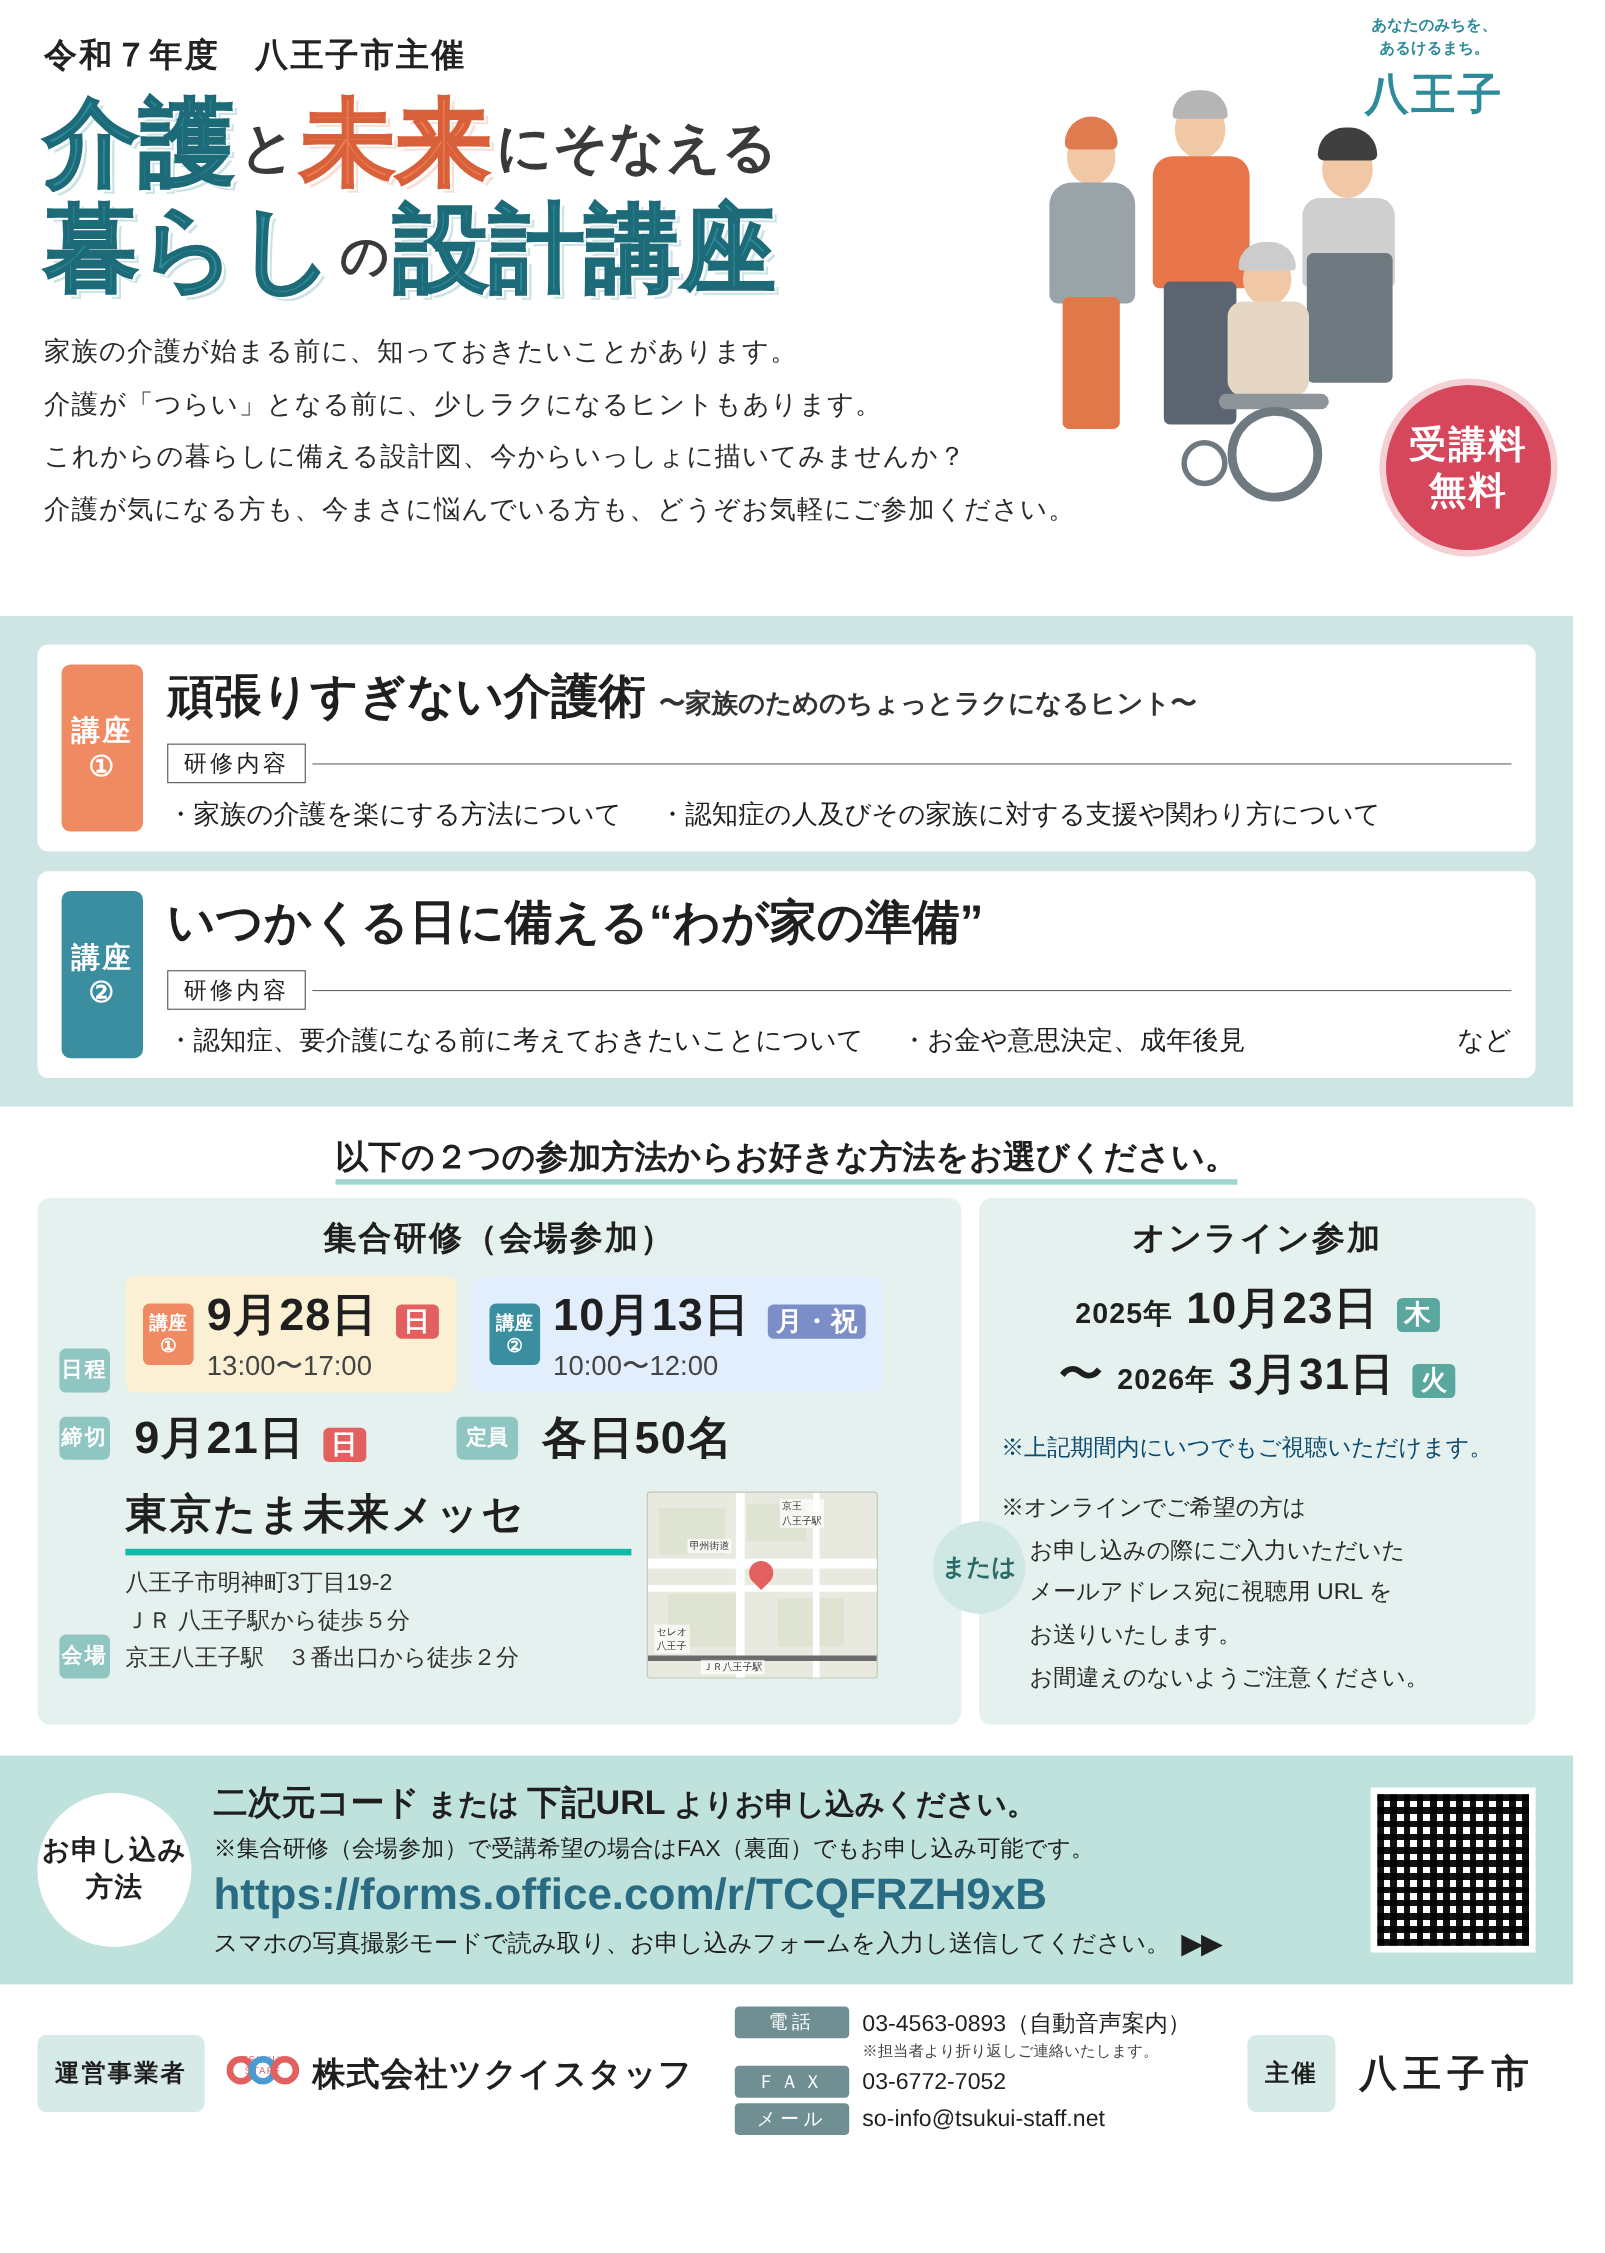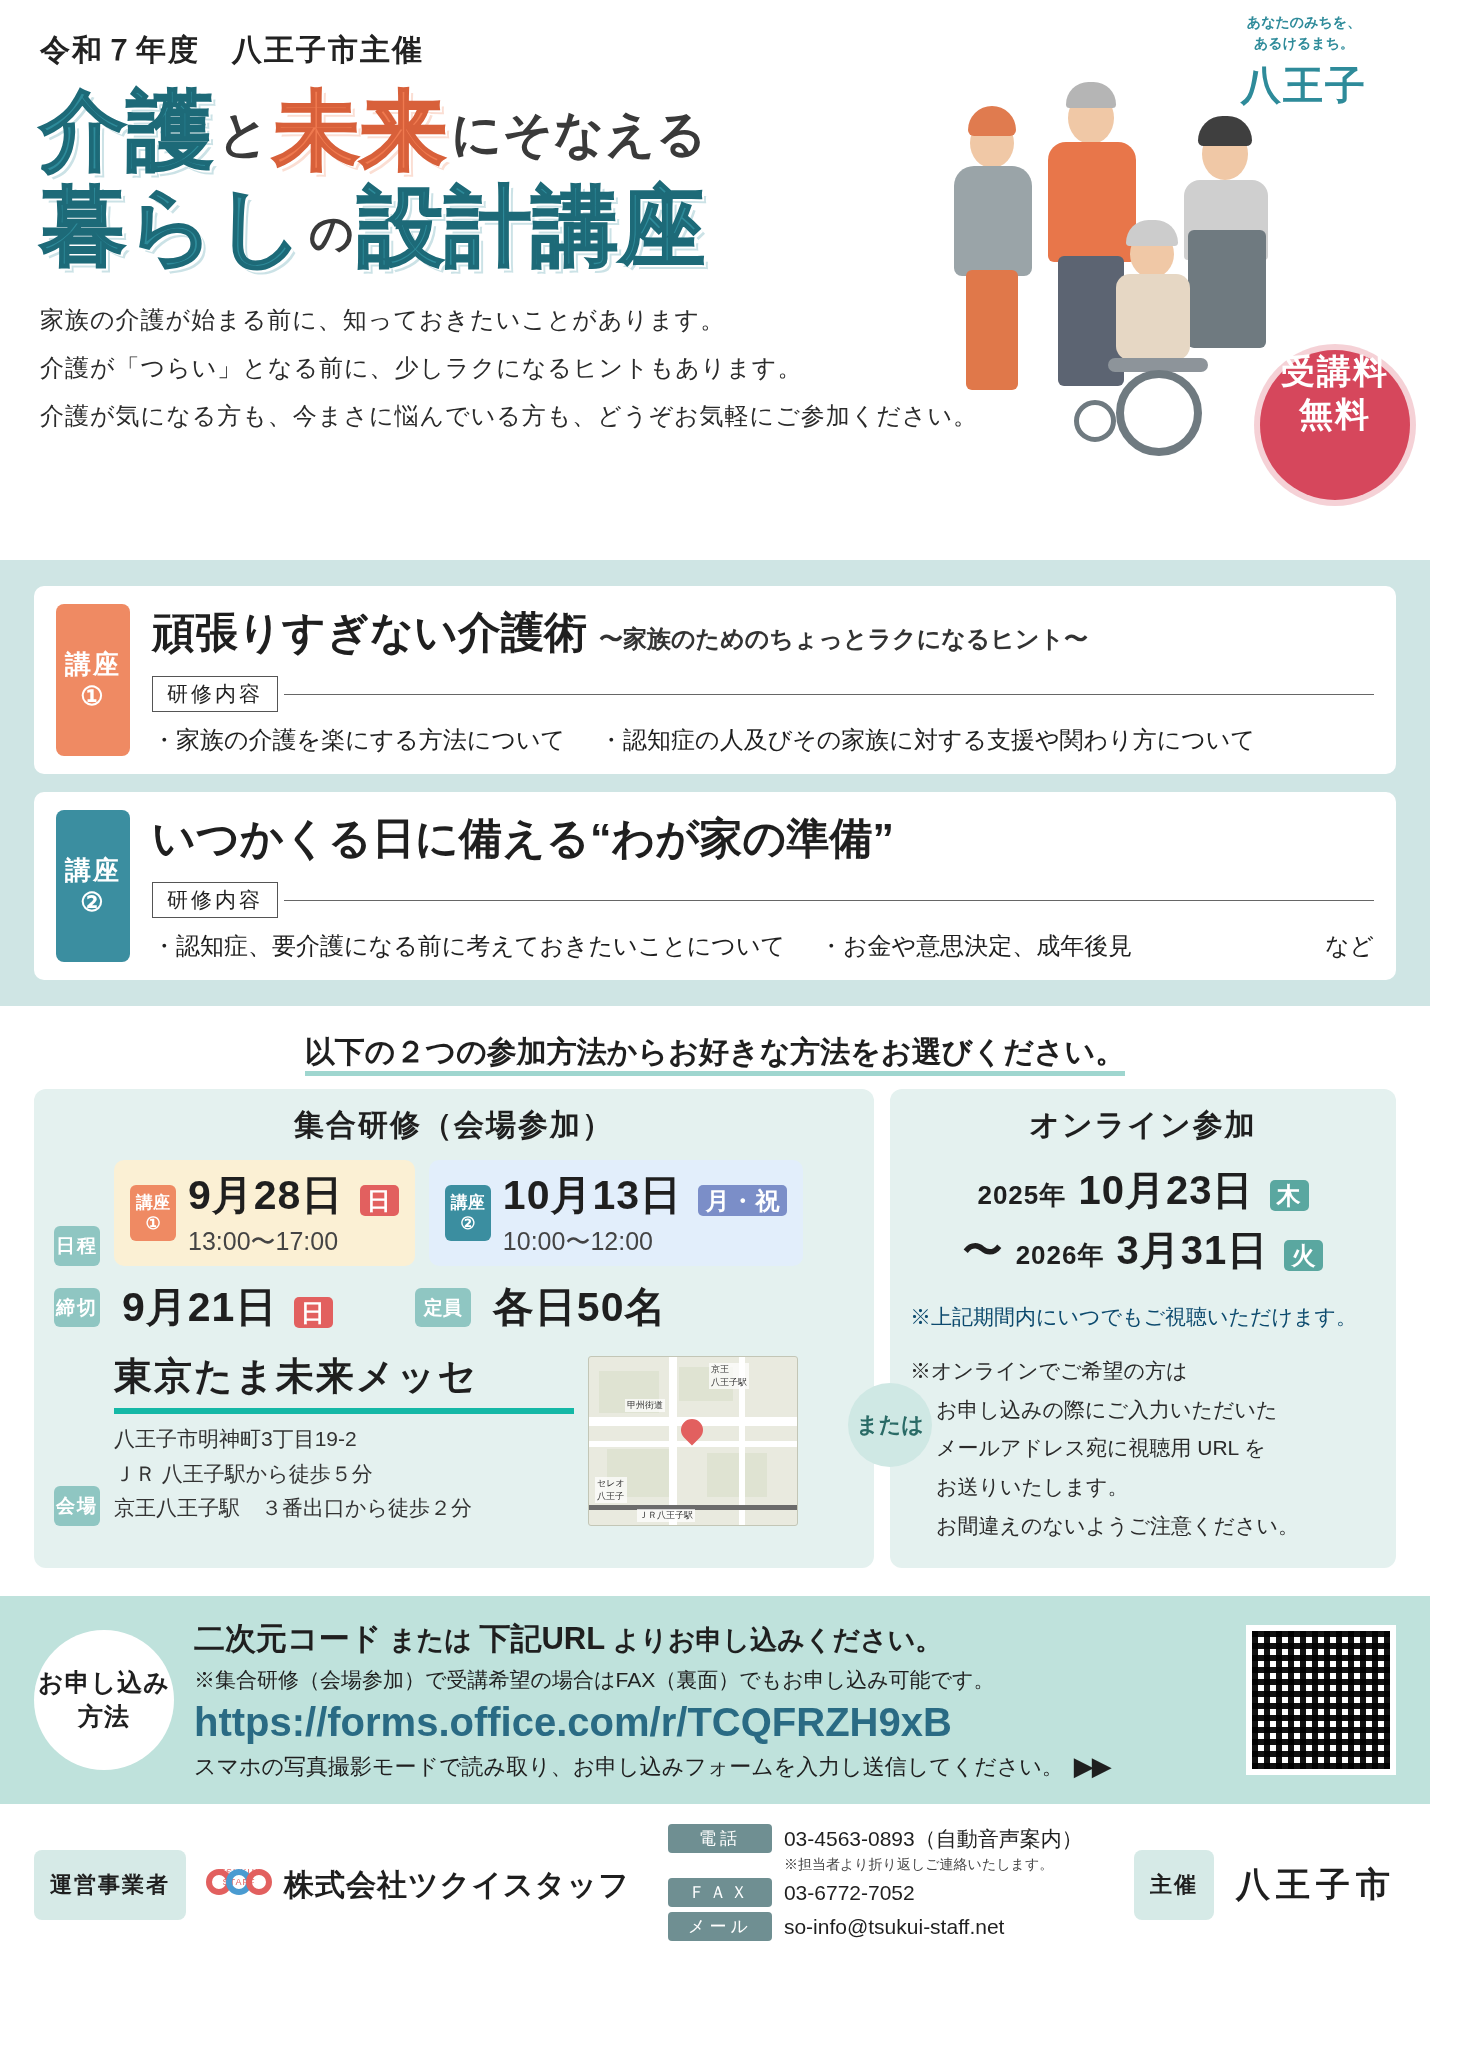--- a/index.html
+++ b/index.html
@@ -40,21 +40,21 @@
   .logo .sub { font-size:14px; color:#2e8b9a; font-weight:bold; line-height:1.5; }
   .logo .main { font-size:40px; font-weight:bold; color:#2e8b9a; letter-spacing:2px; margin-top:4px;}
 
   
   .illus { position:absolute; right:60px; top:70px; width:430px; height:420px; }
   .p-head { position:absolute; border-radius:50%; }
   .p-body { position:absolute; border-radius:14px; }
   .badge-free {
     position:absolute; right:20px; top:350px; width:150px; height:150px;
     background:#d6475c; color:#fff; border-radius:50%;
-    display:flex; flex-direction:column; align-items:center; 
+    display:flex; flex-direction:column; align-items:center; justify-content:center;
     font-size:34px; font-weight:bold; line-height:1.25; letter-spacing:2px;
     box-shadow:0 0 0 6px rgba(214,71,92,.25);
   }
 
   
   .courses { background:#cfe5e4; padding:26px 34px; }
   .course { display:flex; background:#fff; border-radius:10px; padding:18px 22px; margin-bottom:18px; }
   .course:last-child { margin-bottom:0; }
   .c-tag {
     width:74px; min-width:74px; border-radius:8px; color:#fff;
@@ -183,20 +183,21 @@
       <div class="title-line" style="margin-top:6px;">
         <span class="t-blue">暮らし</span>
         <span class="t-small2">の</span>
         <span class="t-blue">設計講座</span>
       </div>
     </div>
 
     <div class="lead">
       <div>家族の介護が始まる前に、知っておきたいことがあります。</div>
       <div>介護が「つらい」となる前に、少しラクになるヒントもあります。</div>
+      <div>これからの暮らしに備える設計図、今からいっしょに描いてみませんか？</div>
       <div>介護が気になる方も、今まさに悩んでいる方も、どうぞお気軽にご参加ください。</div>
     </div>
 
     <div class="logo">
       <div class="sub">あなたのみちを、</div>
       <div class="sub">あるけるまち。</div>
       <div class="main">八王子</div>
     </div>
 
     <div class="illus">

